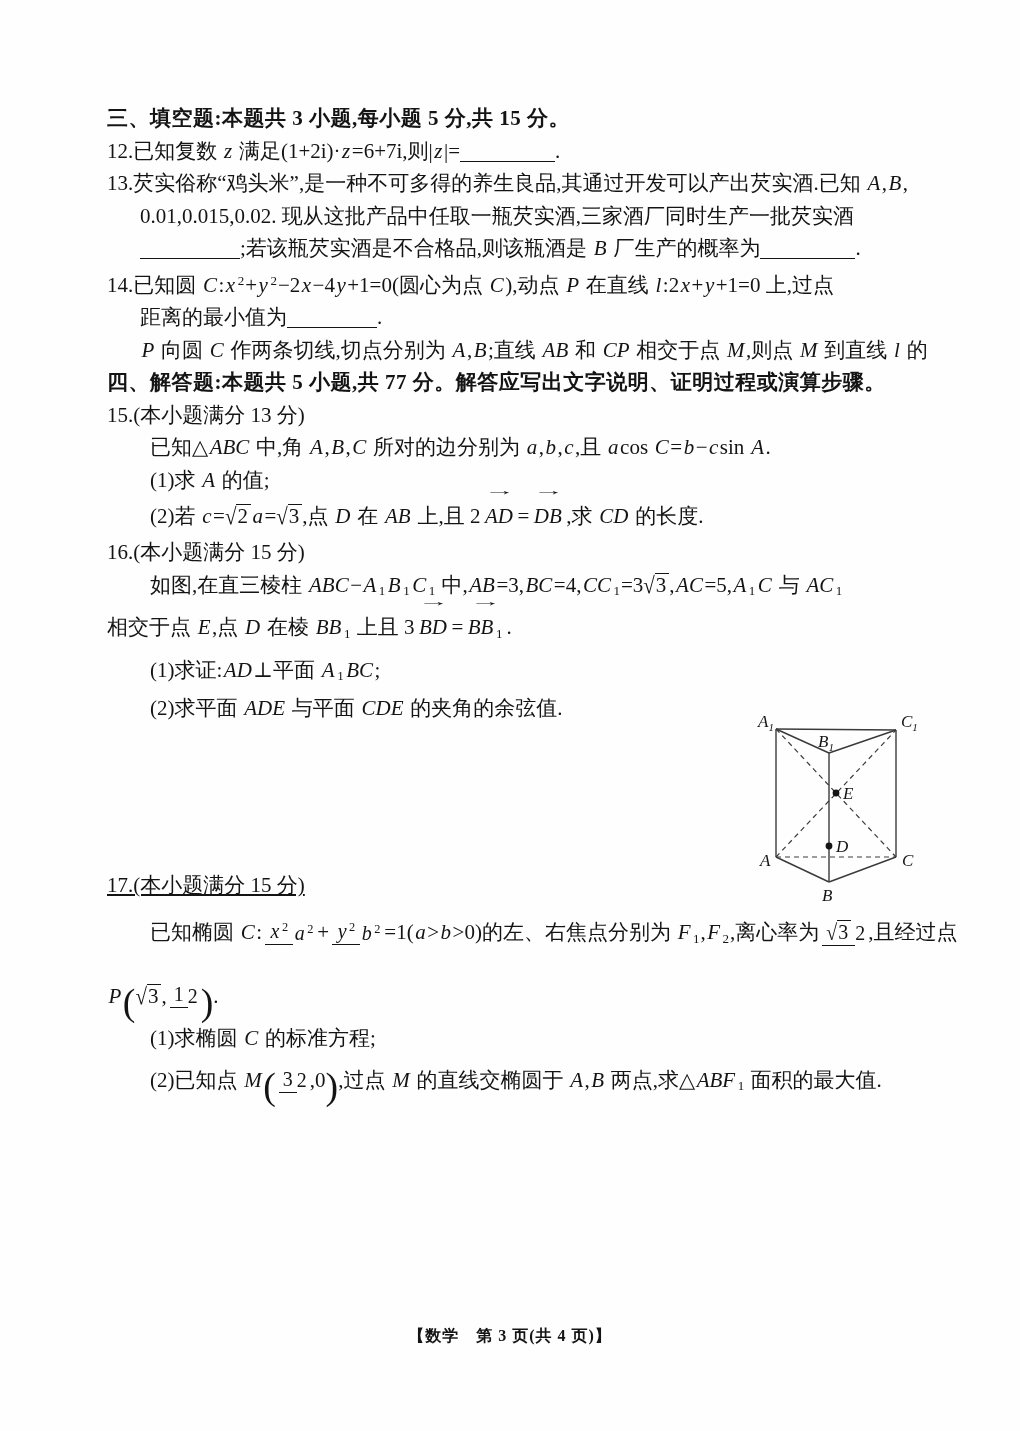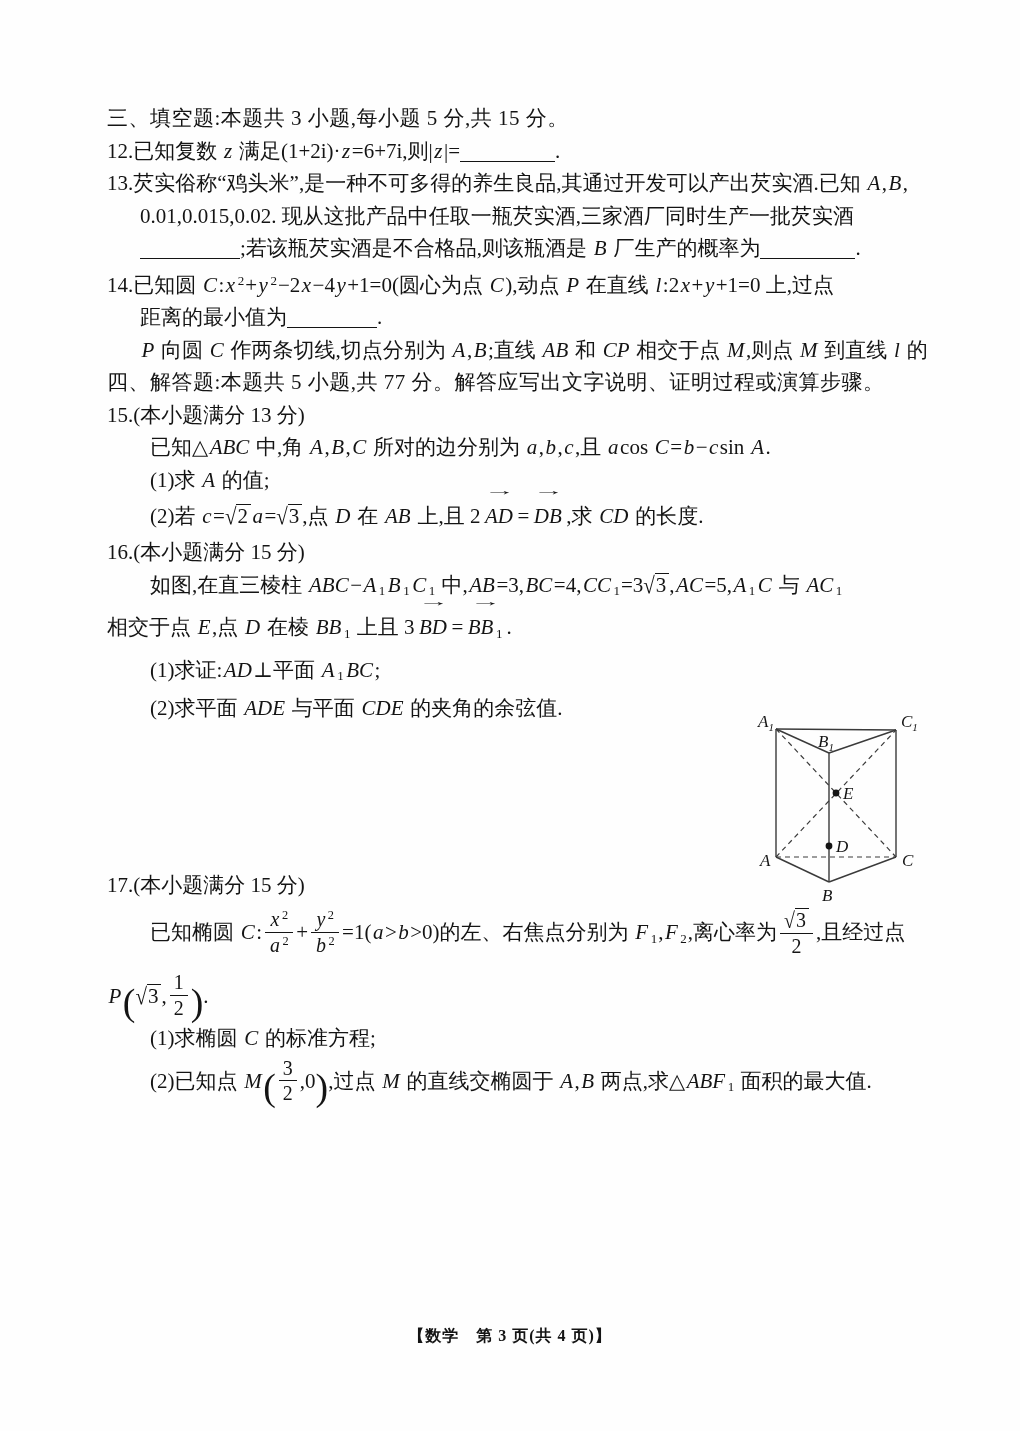--- a/index.html
+++ b/index.html
@@ -9,33 +9,33 @@
     overflow:hidden;
   }
   .content{position:absolute;left:107px;top:102px;width:810px;}
   .ln{font-size:21px;line-height:32.5px;white-space:nowrap;}
   .ind1{margin-left:33px;}
   .ind2{margin-left:43px;}
   .tall{line-height:40px;}
   .xtall{line-height:62px;}
   .ptall{line-height:52px;}
   .gap-q16{}
-  .gap-q17{margin-top:144px;}
-  .run-b{font-weight:400;letter-spacing:0.5px;}
+  .gap-q17{margin-top:144px;text-decoration:underline;}
+  .run-b{font-weight:700;letter-spacing:0.5px;}
   .run-v{font-style:italic;padding:0 1.5px;}
   .run-sup{font-size:0.62em;vertical-align:0.55em;padding:0 1px;}
   .run-sub{font-size:0.62em;vertical-align:-0.25em;padding:0 1px;}
   .run-blank{display:inline-block;height:0.85em;border-bottom:1.6px solid #141414;vertical-align:-4px;}
   .run-sqrt{display:inline-block;white-space:nowrap;font-style:normal;}
   .sqrt-sign{display:inline-block;transform:scaleY(1.12);}
   .sqrt-body{display:inline-block;border-top:1.4px solid #141414;line-height:1.12;padding:0 3px 0 1px;}
   .run-vec{position:relative;display:inline-block;margin:0 3px;text-align:center;}
   .vec-arrow{display:block;position:absolute;top:-12px;left:50%;transform:translateX(-50%) scaleX(2.4);font-size:13px;line-height:1;font-style:normal;}
   .vec-body{display:inline;}
-  .run-frac{display:inline-flex;flex-direction:column;align-items:center;vertical-align:middle;margin:0 3px;line-height:1.15;font-size:0.95em;position:relative;top:-2px;}
+  .run-frac{display:inline-flex;flex-direction:row;align-items:center;vertical-align:middle;margin:0 3px;line-height:1.15;font-size:0.95em;position:relative;top:-2px;}
   .frac-n{display:block;border-bottom:1.5px solid #141414;padding:0 4px 1px;}
   .frac-d{display:block;padding-top:1px;}
   .run-big{font-size:1.8em;vertical-align:-0.33em;line-height:0;font-style:normal;}
   .figure{position:absolute;left:738px;top:705px;width:228px;height:202px;}
   .figure svg{display:block;width:100%;height:100%;}
   .fig-label{font-family:"Liberation Serif","DejaVu Serif",serif;font-style:italic;font-size:17px;fill:#141414;}
   .fig-sub{font-size:11px;}
   .edge{stroke:#3a3a3a;stroke-width:1.4;fill:none;}
   .edge-dash{stroke:#3a3a3a;stroke-width:1.2;fill:none;stroke-dasharray:5 4;}
   .footer{position:absolute;left:0;right:0;top:1326px;text-align:center;font-weight:700;font-size:16px;letter-spacing:1px;}

